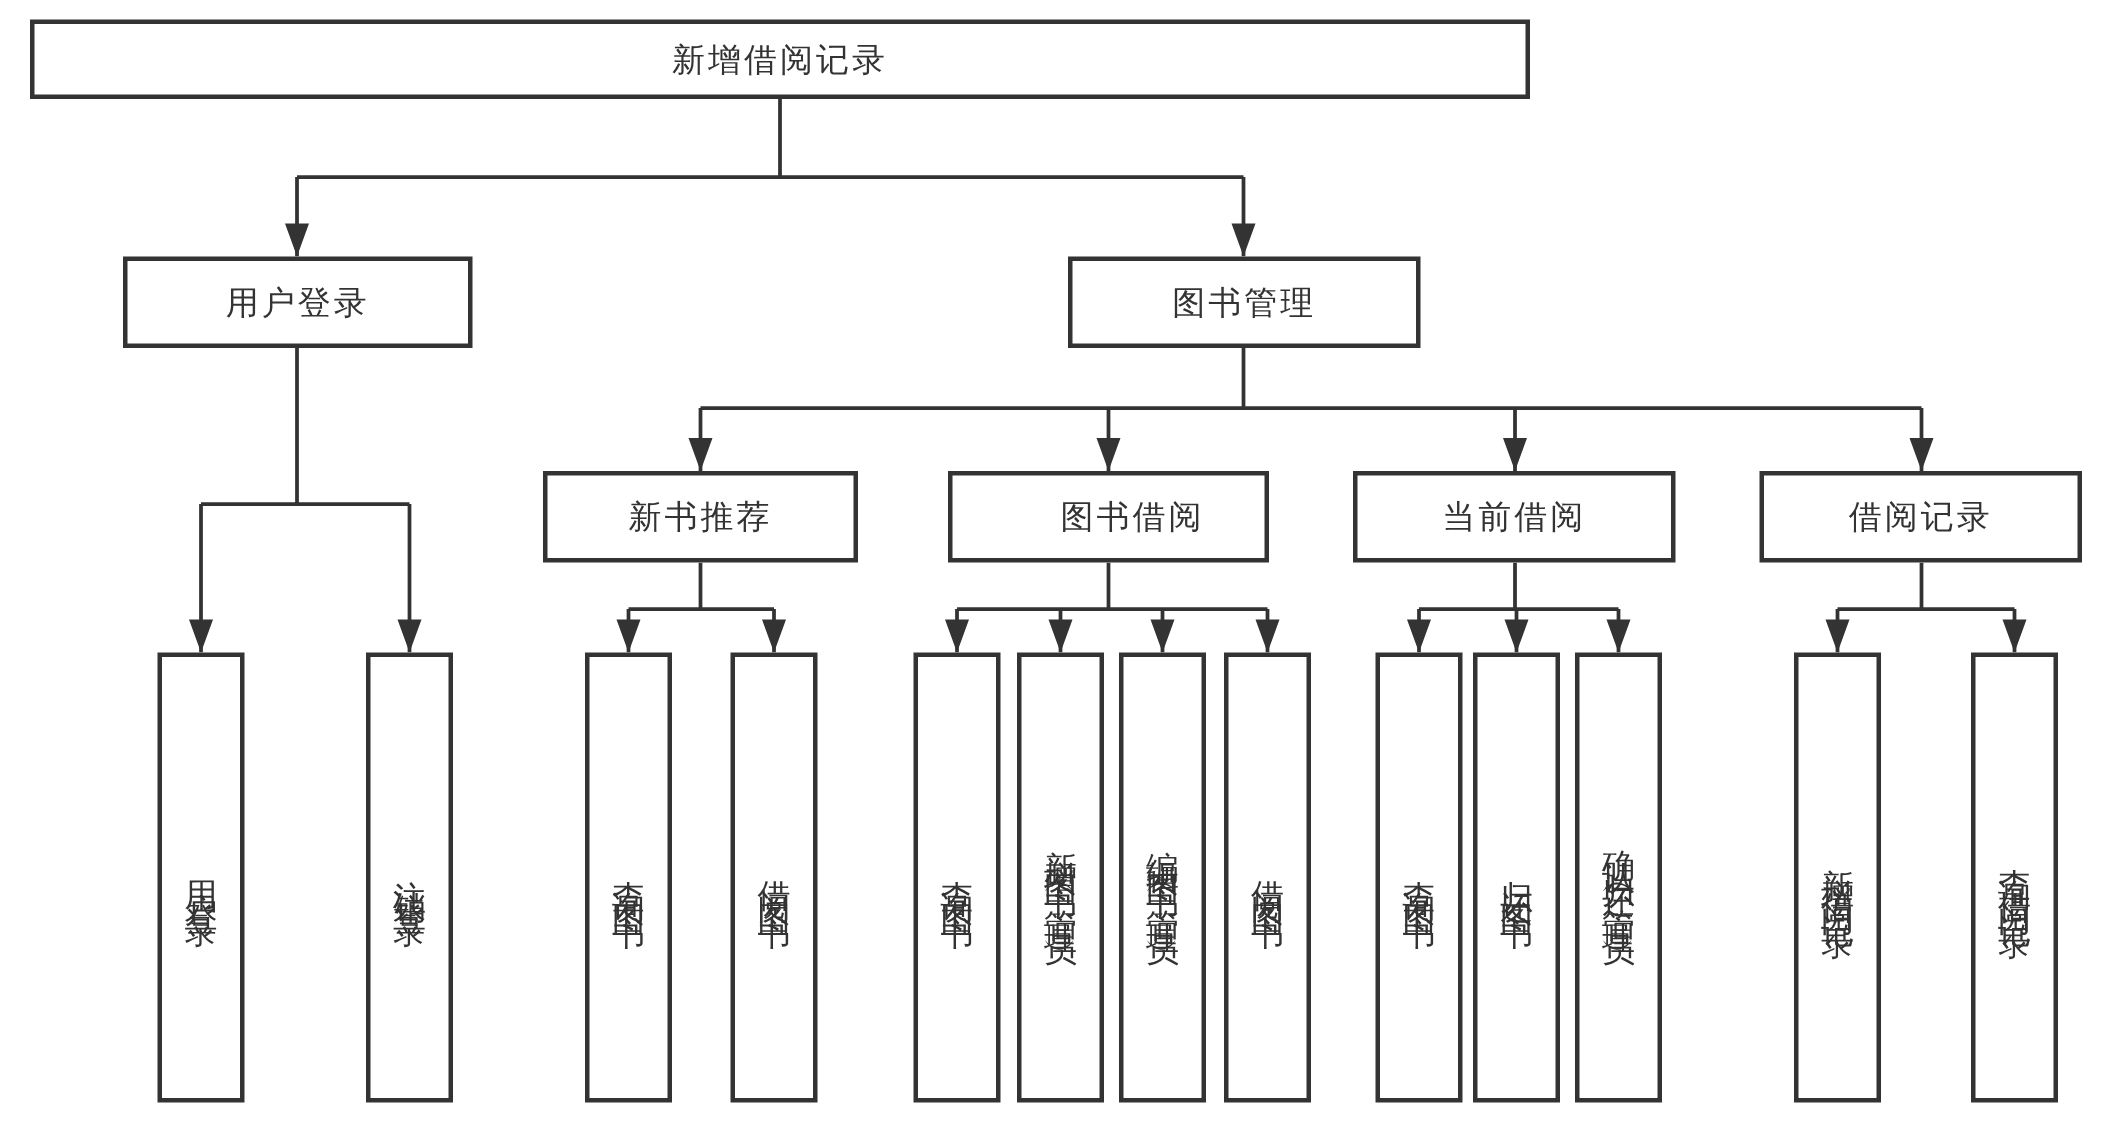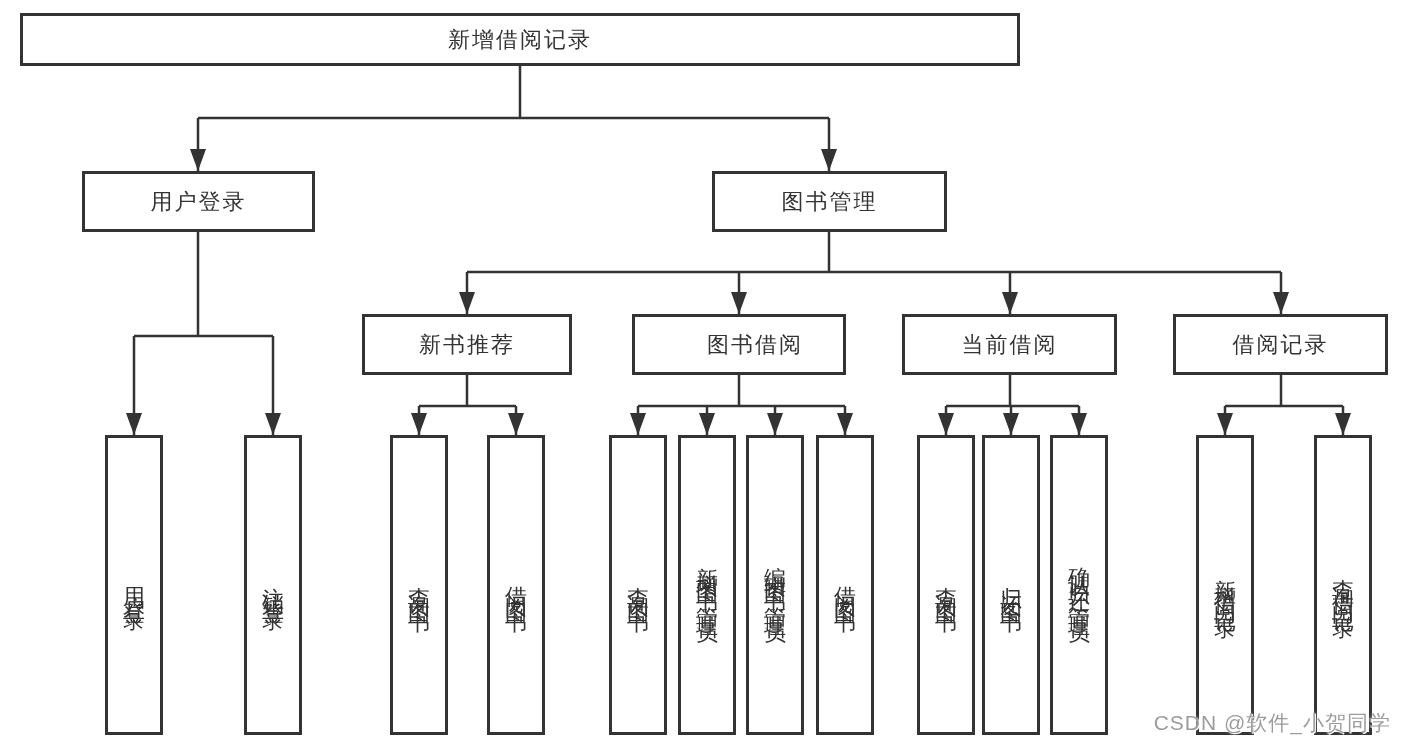--- a/index.html
+++ b/index.html
@@ -177,14 +177,13 @@
     <span class="vtext">确认归还（管理员）</span>
   </div>
 
   <div class="node leaf" id="l-add-record">
     <span class="vtext">新增借阅记录</span>
   </div>
   <div class="node leaf" id="l-query-record">
     <span class="vtext">查询借阅记录</span>
   </div>
 
-  <div class="watermark">CSDN @软件_小贺同学</div>
 </div>
 
 </body></html>

